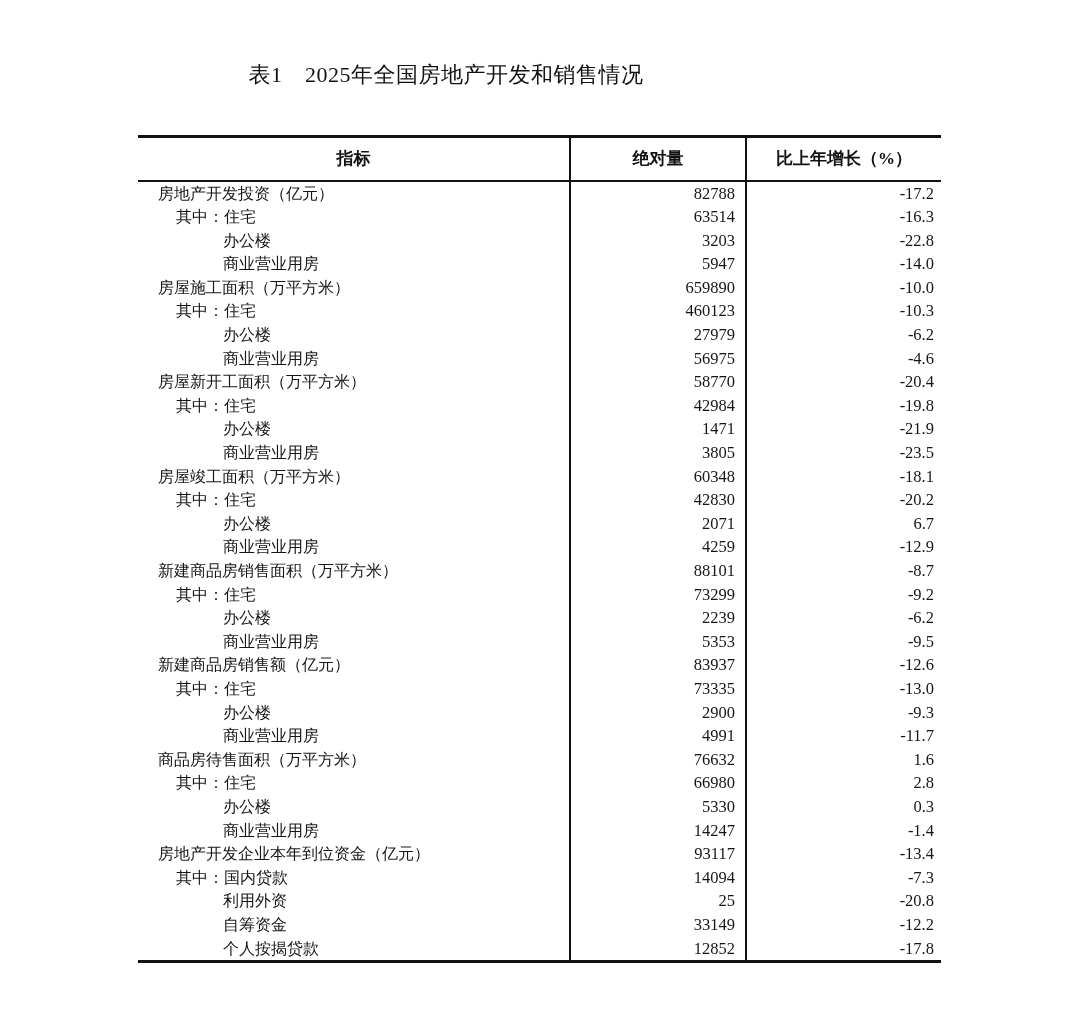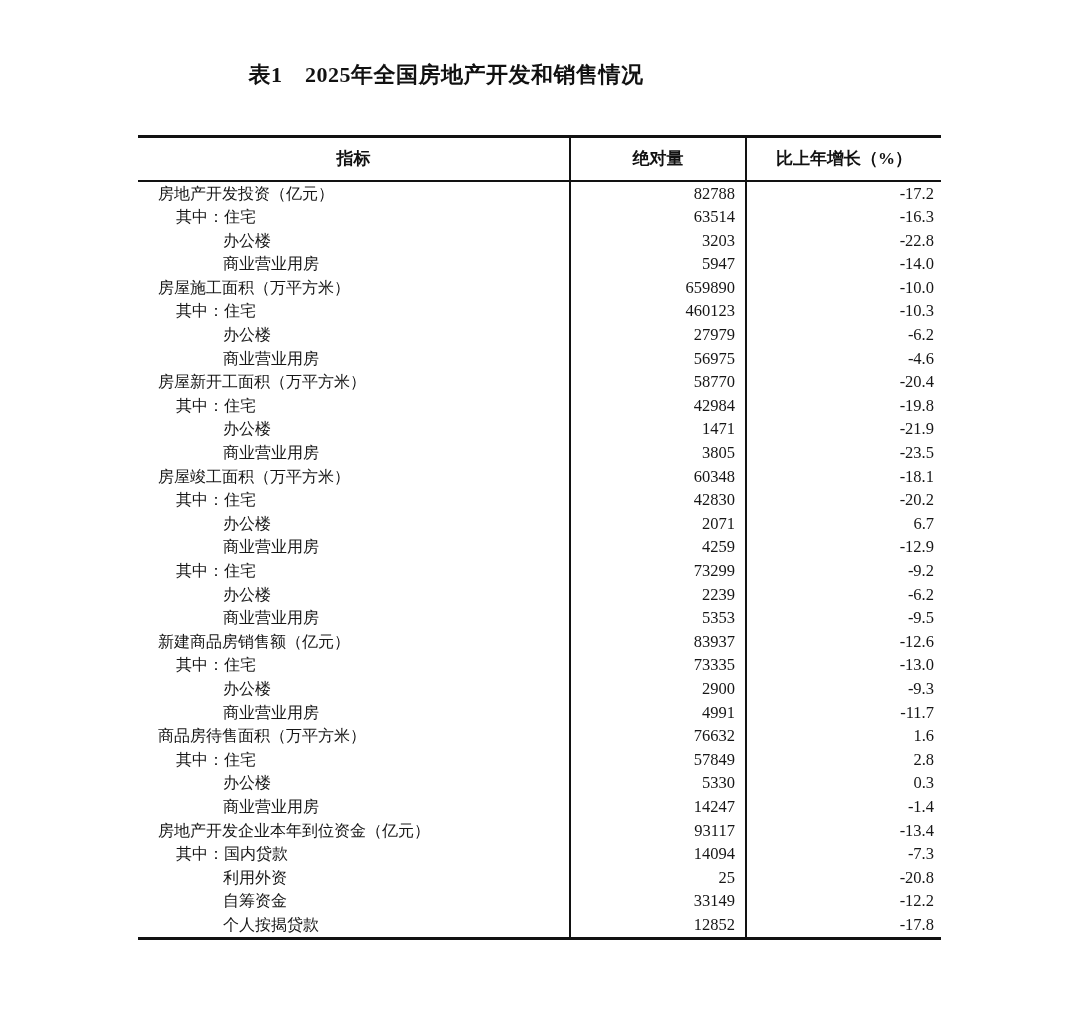--- a/index.html
+++ b/index.html
@@ -11,21 +11,21 @@
     position:relative;
     overflow:hidden;
   }
   .page { position:absolute; inset:0; background:#ffffff; }
 
   .table-title {
     position:absolute;
     top:60px; left:0; width:892px;
     text-align:center;
     font-size:22px;
-    font-weight:bold;
+    font-weight:normal;
     color:#111111;
     letter-spacing:0.5px;
   }
 
   table.stats {
     position:absolute;
     left:138px; top:135px;
     width:803px;
     border-collapse:collapse;
     table-layout:fixed;
@@ -159,20 +159,25 @@
           <td class="indicator lv2">办公楼</td>
           <td class="value">2071</td>
           <td class="growth">6.7</td>
         </tr>
         <tr>
           <td class="indicator lv2">商业营业用房</td>
           <td class="value">4259</td>
           <td class="growth">-12.9</td>
         </tr>
         <tr>
+          <td class="indicator lv0">新建商品房销售面积（万平方米）</td>
+          <td class="value">88101</td>
+          <td class="growth">-8.7</td>
+        </tr>
+        <tr>
           <td class="indicator lv1">其中：住宅</td>
           <td class="value">73299</td>
           <td class="growth">-9.2</td>
         </tr>
         <tr>
           <td class="indicator lv2">办公楼</td>
           <td class="value">2239</td>
           <td class="growth">-6.2</td>
         </tr>
         <tr>
@@ -200,21 +205,21 @@
           <td class="value">4991</td>
           <td class="growth">-11.7</td>
         </tr>
         <tr>
           <td class="indicator lv0">商品房待售面积（万平方米）</td>
           <td class="value">76632</td>
           <td class="growth">1.6</td>
         </tr>
         <tr>
           <td class="indicator lv1">其中：住宅</td>
-          <td class="value">57849</td>
+          <td class="value">66980</td>
           <td class="growth">2.8</td>
         </tr>
         <tr>
           <td class="indicator lv2">办公楼</td>
           <td class="value">5330</td>
           <td class="growth">0.3</td>
         </tr>
         <tr>
           <td class="indicator lv2">商业营业用房</td>
           <td class="value">14247</td>

